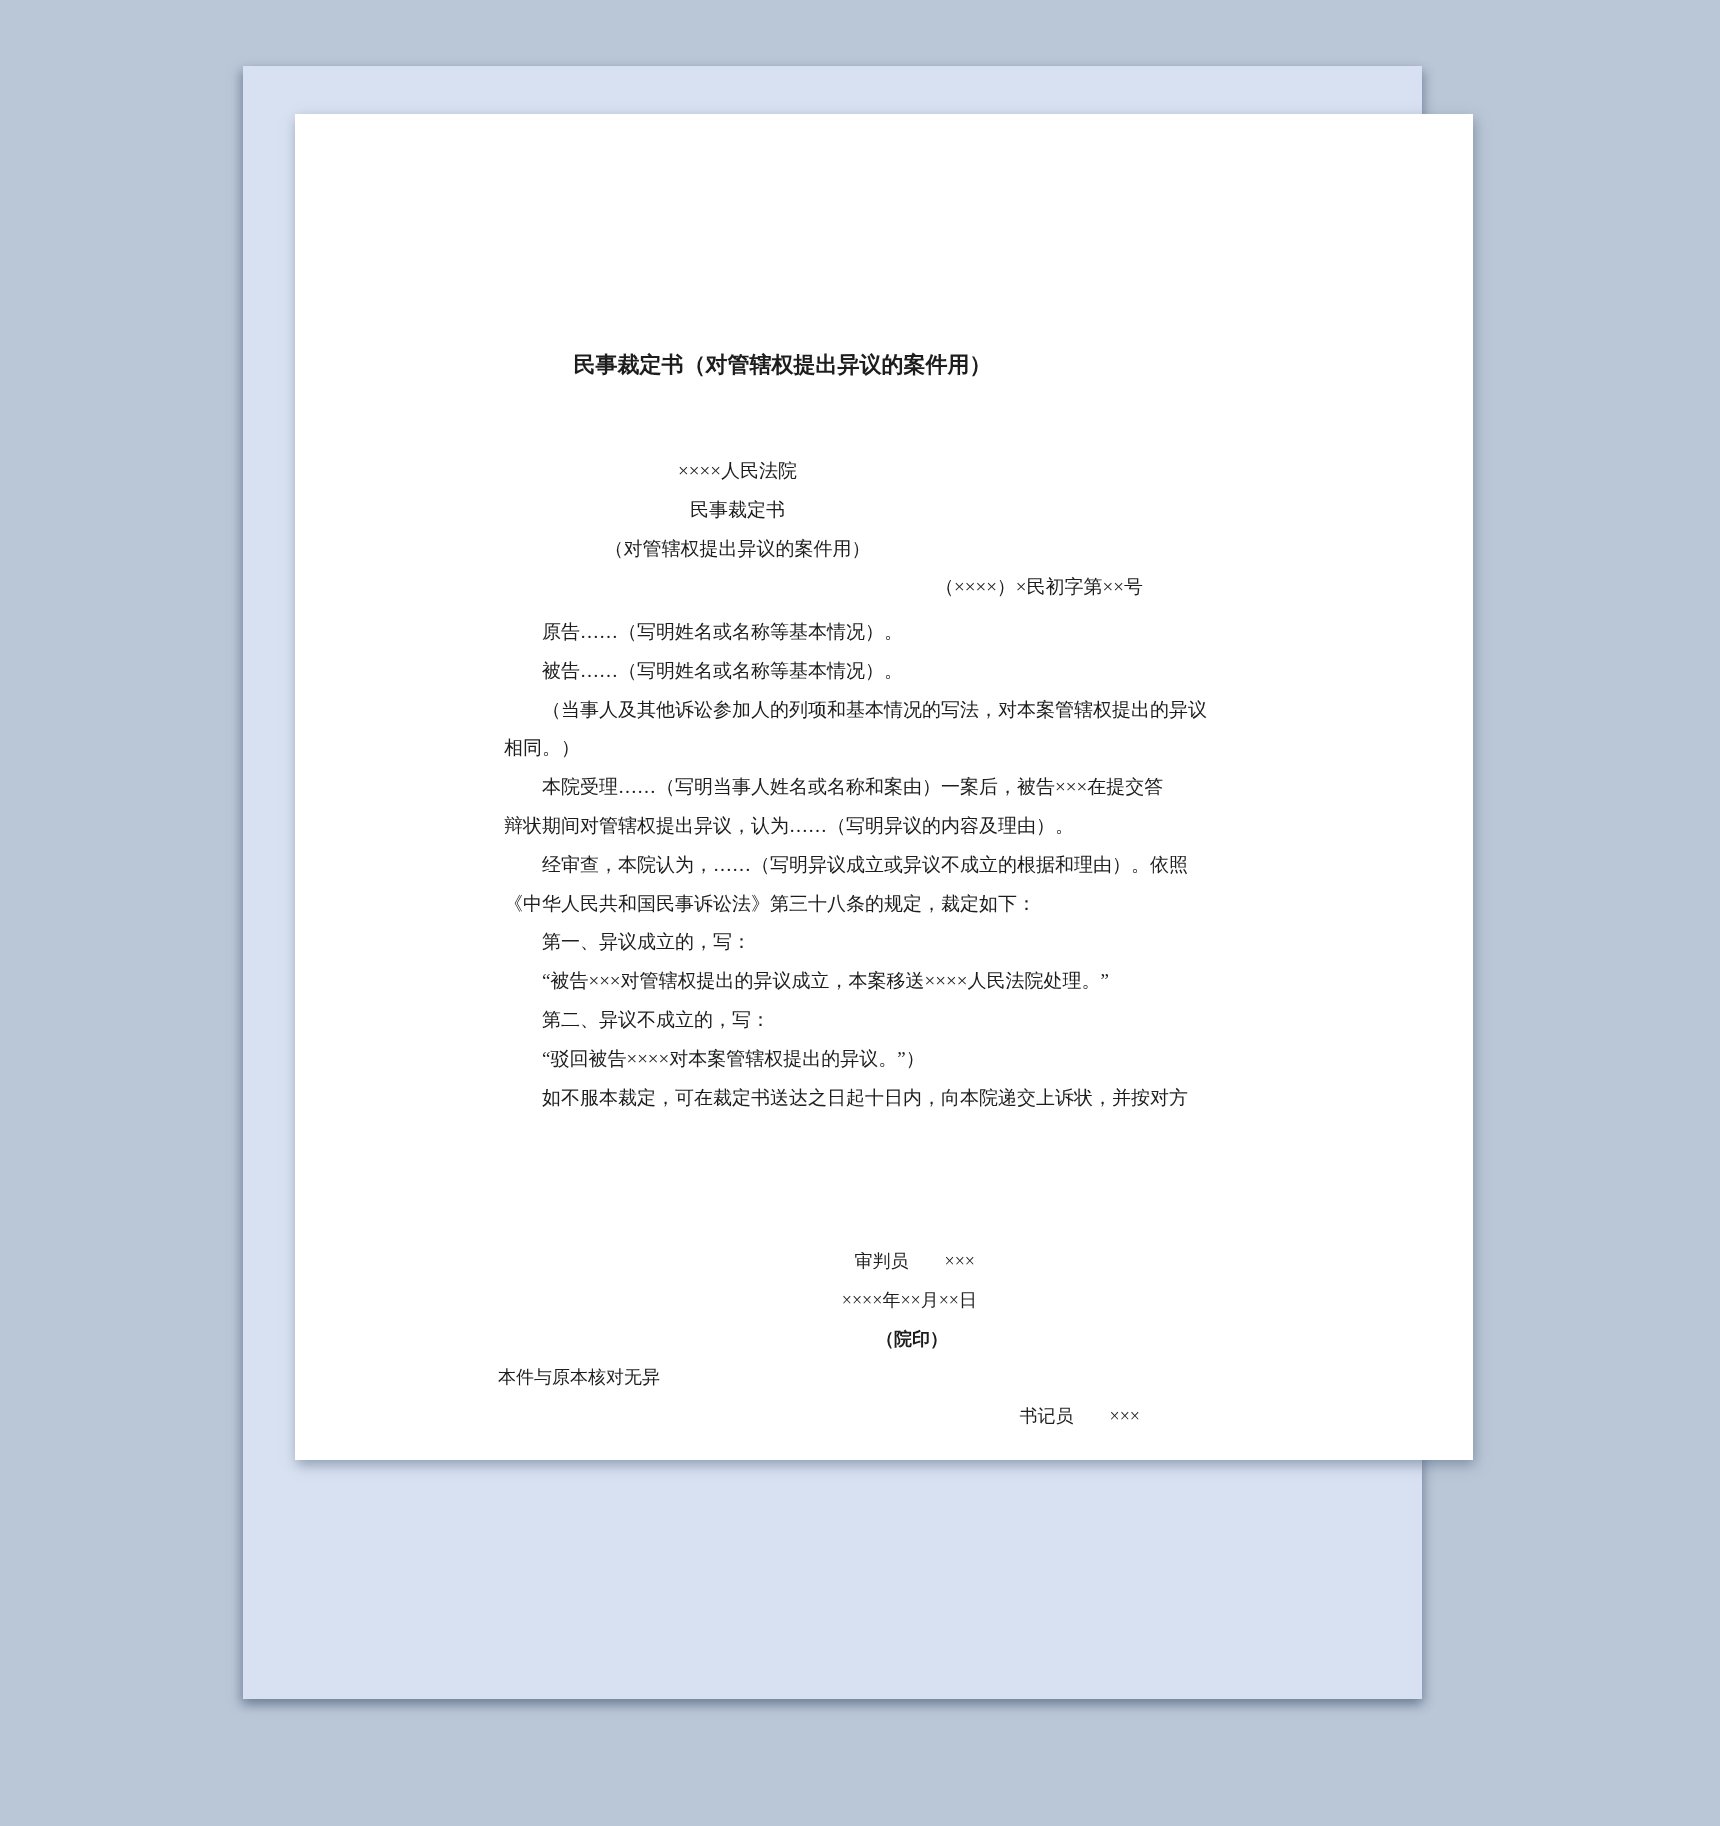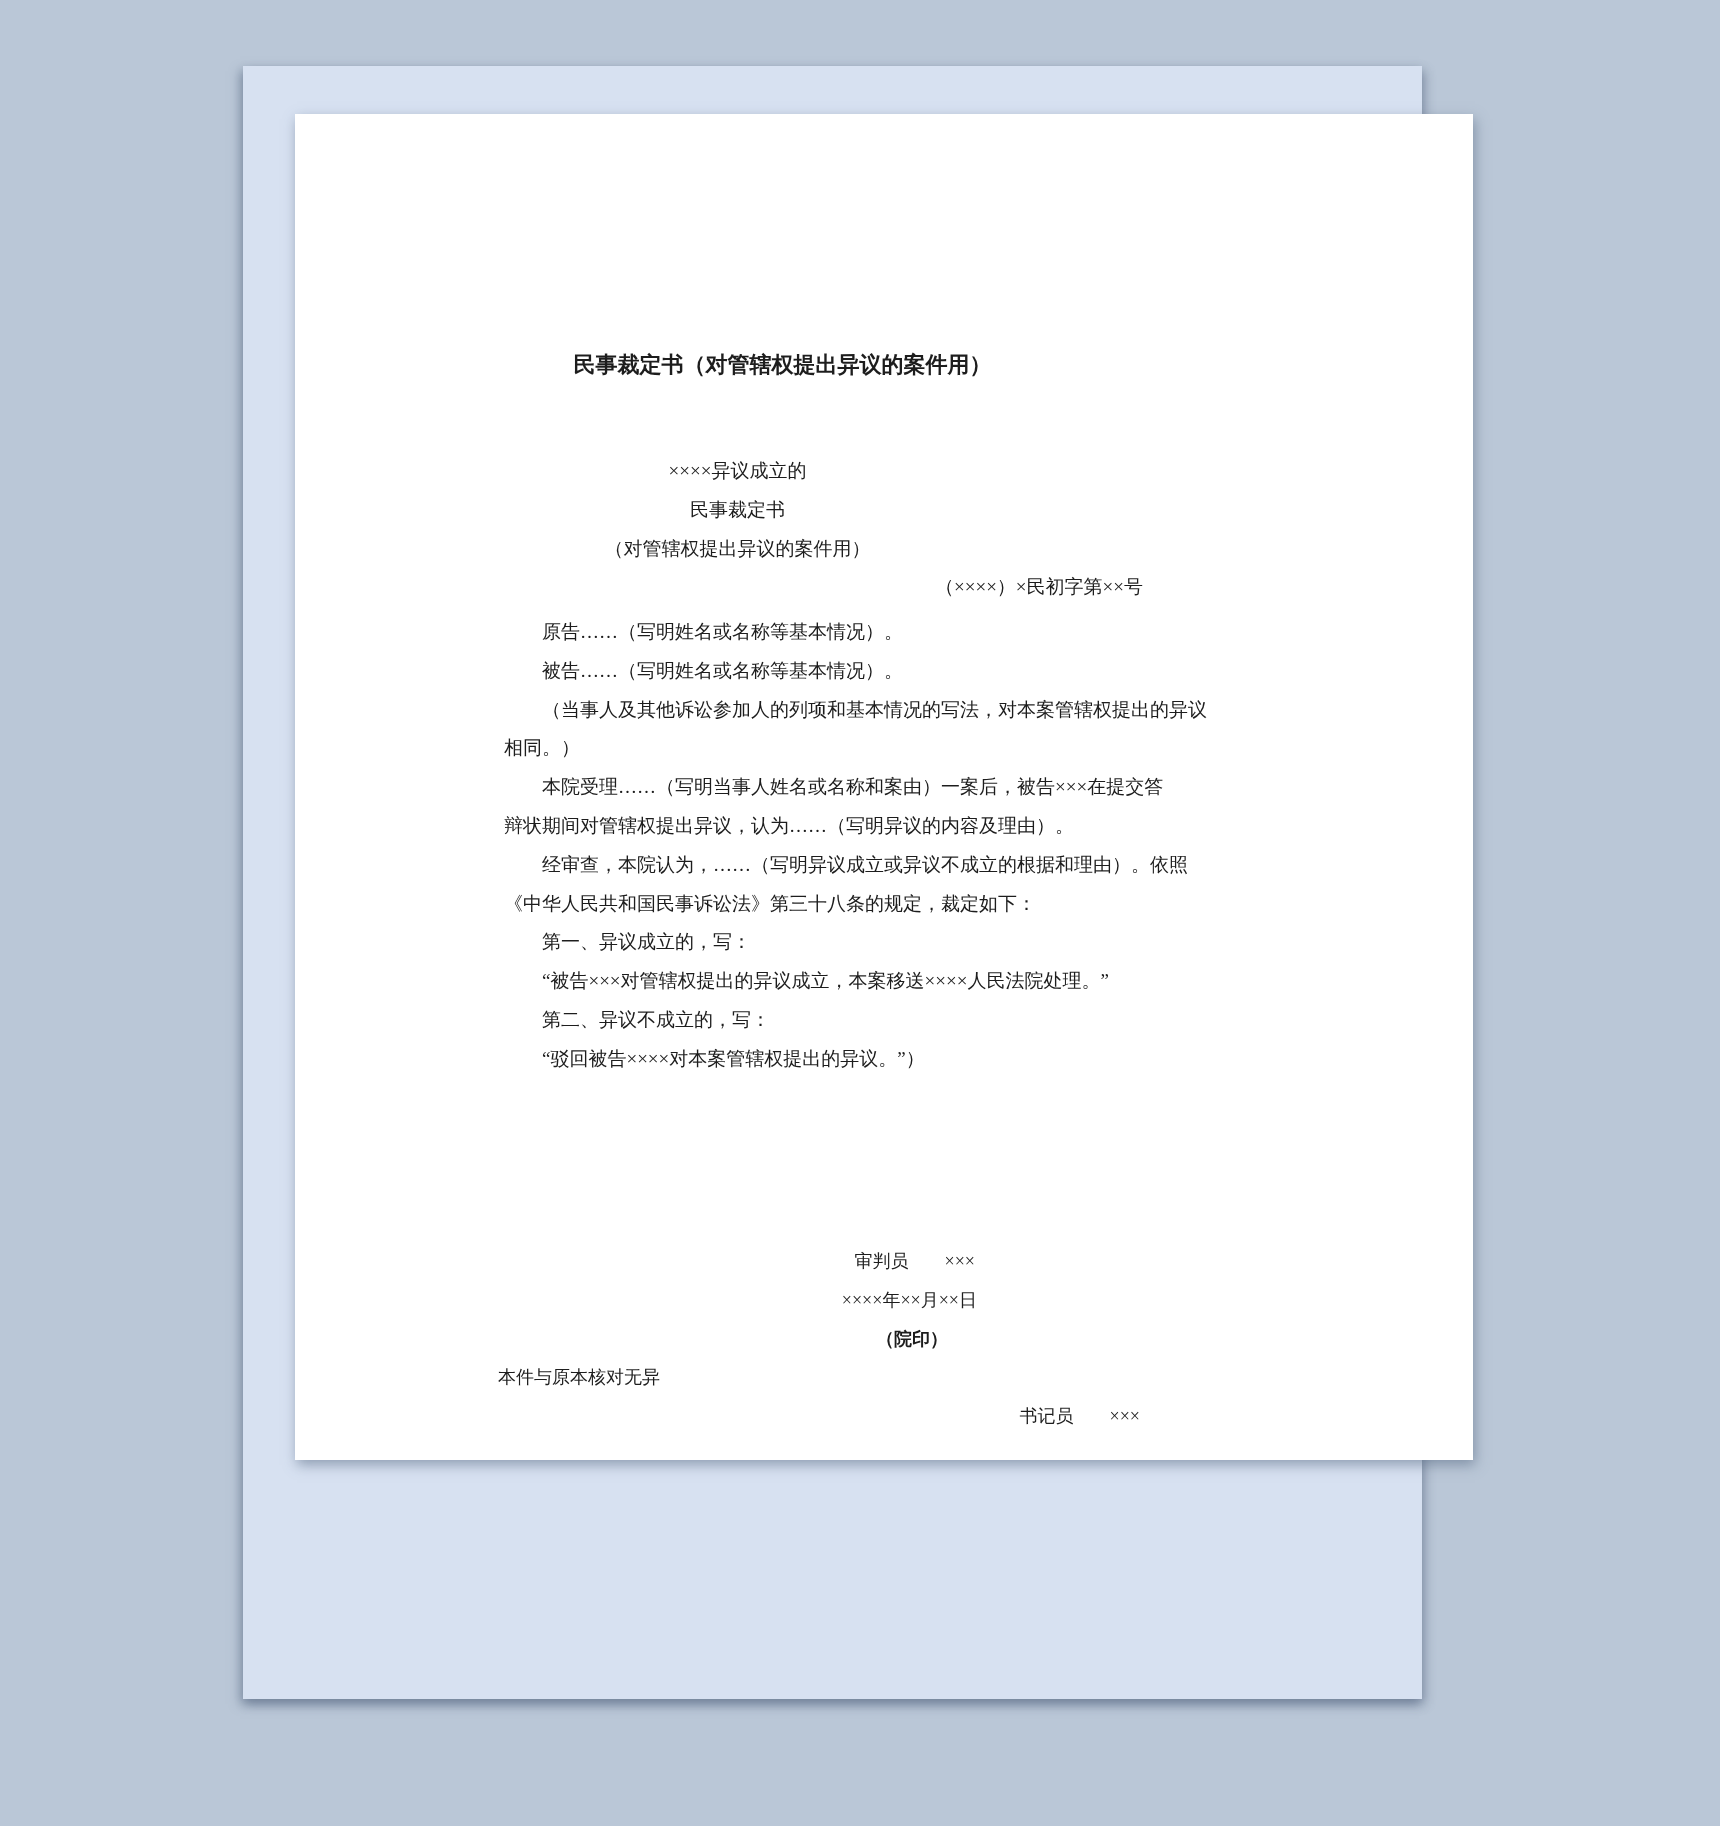--- a/index.html
+++ b/index.html
@@ -70,39 +70,40 @@
 <body>
 
 <div class="sheet-back"></div>
 
 <div class="sheet-front">
   <div class="content">
 
     <h1 class="doc-title">民事裁定书（对管辖权提出异议的案件用）</h1>
 
     <div class="hdr-block">
-      <div class="hdr-center">××××异议成立的</div>
+      <div class="hdr-center">××××人民法院</div>
       <div class="hdr-center">民事裁定书</div>
       <div class="hdr-center">（对管辖权提出异议的案件用）</div>
       <div class="hdr-right">（××××）×民初字第××号</div>
     </div>
 
     <div class="body-block">
       <div class="ln ind">原告……（写明姓名或名称等基本情况）。</div>
       <div class="ln ind">被告……（写明姓名或名称等基本情况）。</div>
       <div class="ln ind">（当事人及其他诉讼参加人的列项和基本情况的写法，对本案管辖权提出的异议</div>
       <div class="ln">相同。）</div>
       <div class="ln ind">本院受理……（写明当事人姓名或名称和案由）一案后，被告×××在提交答</div>
       <div class="ln">辩状期间对管辖权提出异议，认为……（写明异议的内容及理由）。</div>
       <div class="ln ind">经审查，本院认为，……（写明异议成立或异议不成立的根据和理由）。依照</div>
       <div class="ln">《中华人民共和国民事诉讼法》第三十八条的规定，裁定如下：</div>
       <div class="ln ind">第一、异议成立的，写：</div>
       <div class="ln ind">“被告×××对管辖权提出的异议成立，本案移送××××人民法院处理。”</div>
       <div class="ln ind">第二、异议不成立的，写：</div>
       <div class="ln ind">“驳回被告××××对本案管辖权提出的异议。”）</div>
+      <div class="ln ind">如不服本裁定，可在裁定书送达之日起十日内，向本院递交上诉状，并按对方</div>
     </div>
 
     <div class="sig-block">
       <div class="ln sig-right pr-judge">审判员　　×××</div>
       <div class="ln sig-right pr-date">××××年××月××日</div>
       <div class="ln sig-right pr-seal">（院印）</div>
       <div class="ln ind">本件与原本核对无异</div>
       <div class="ln sig-right mr-clerk">书记员　　×××</div>
     </div>
 

